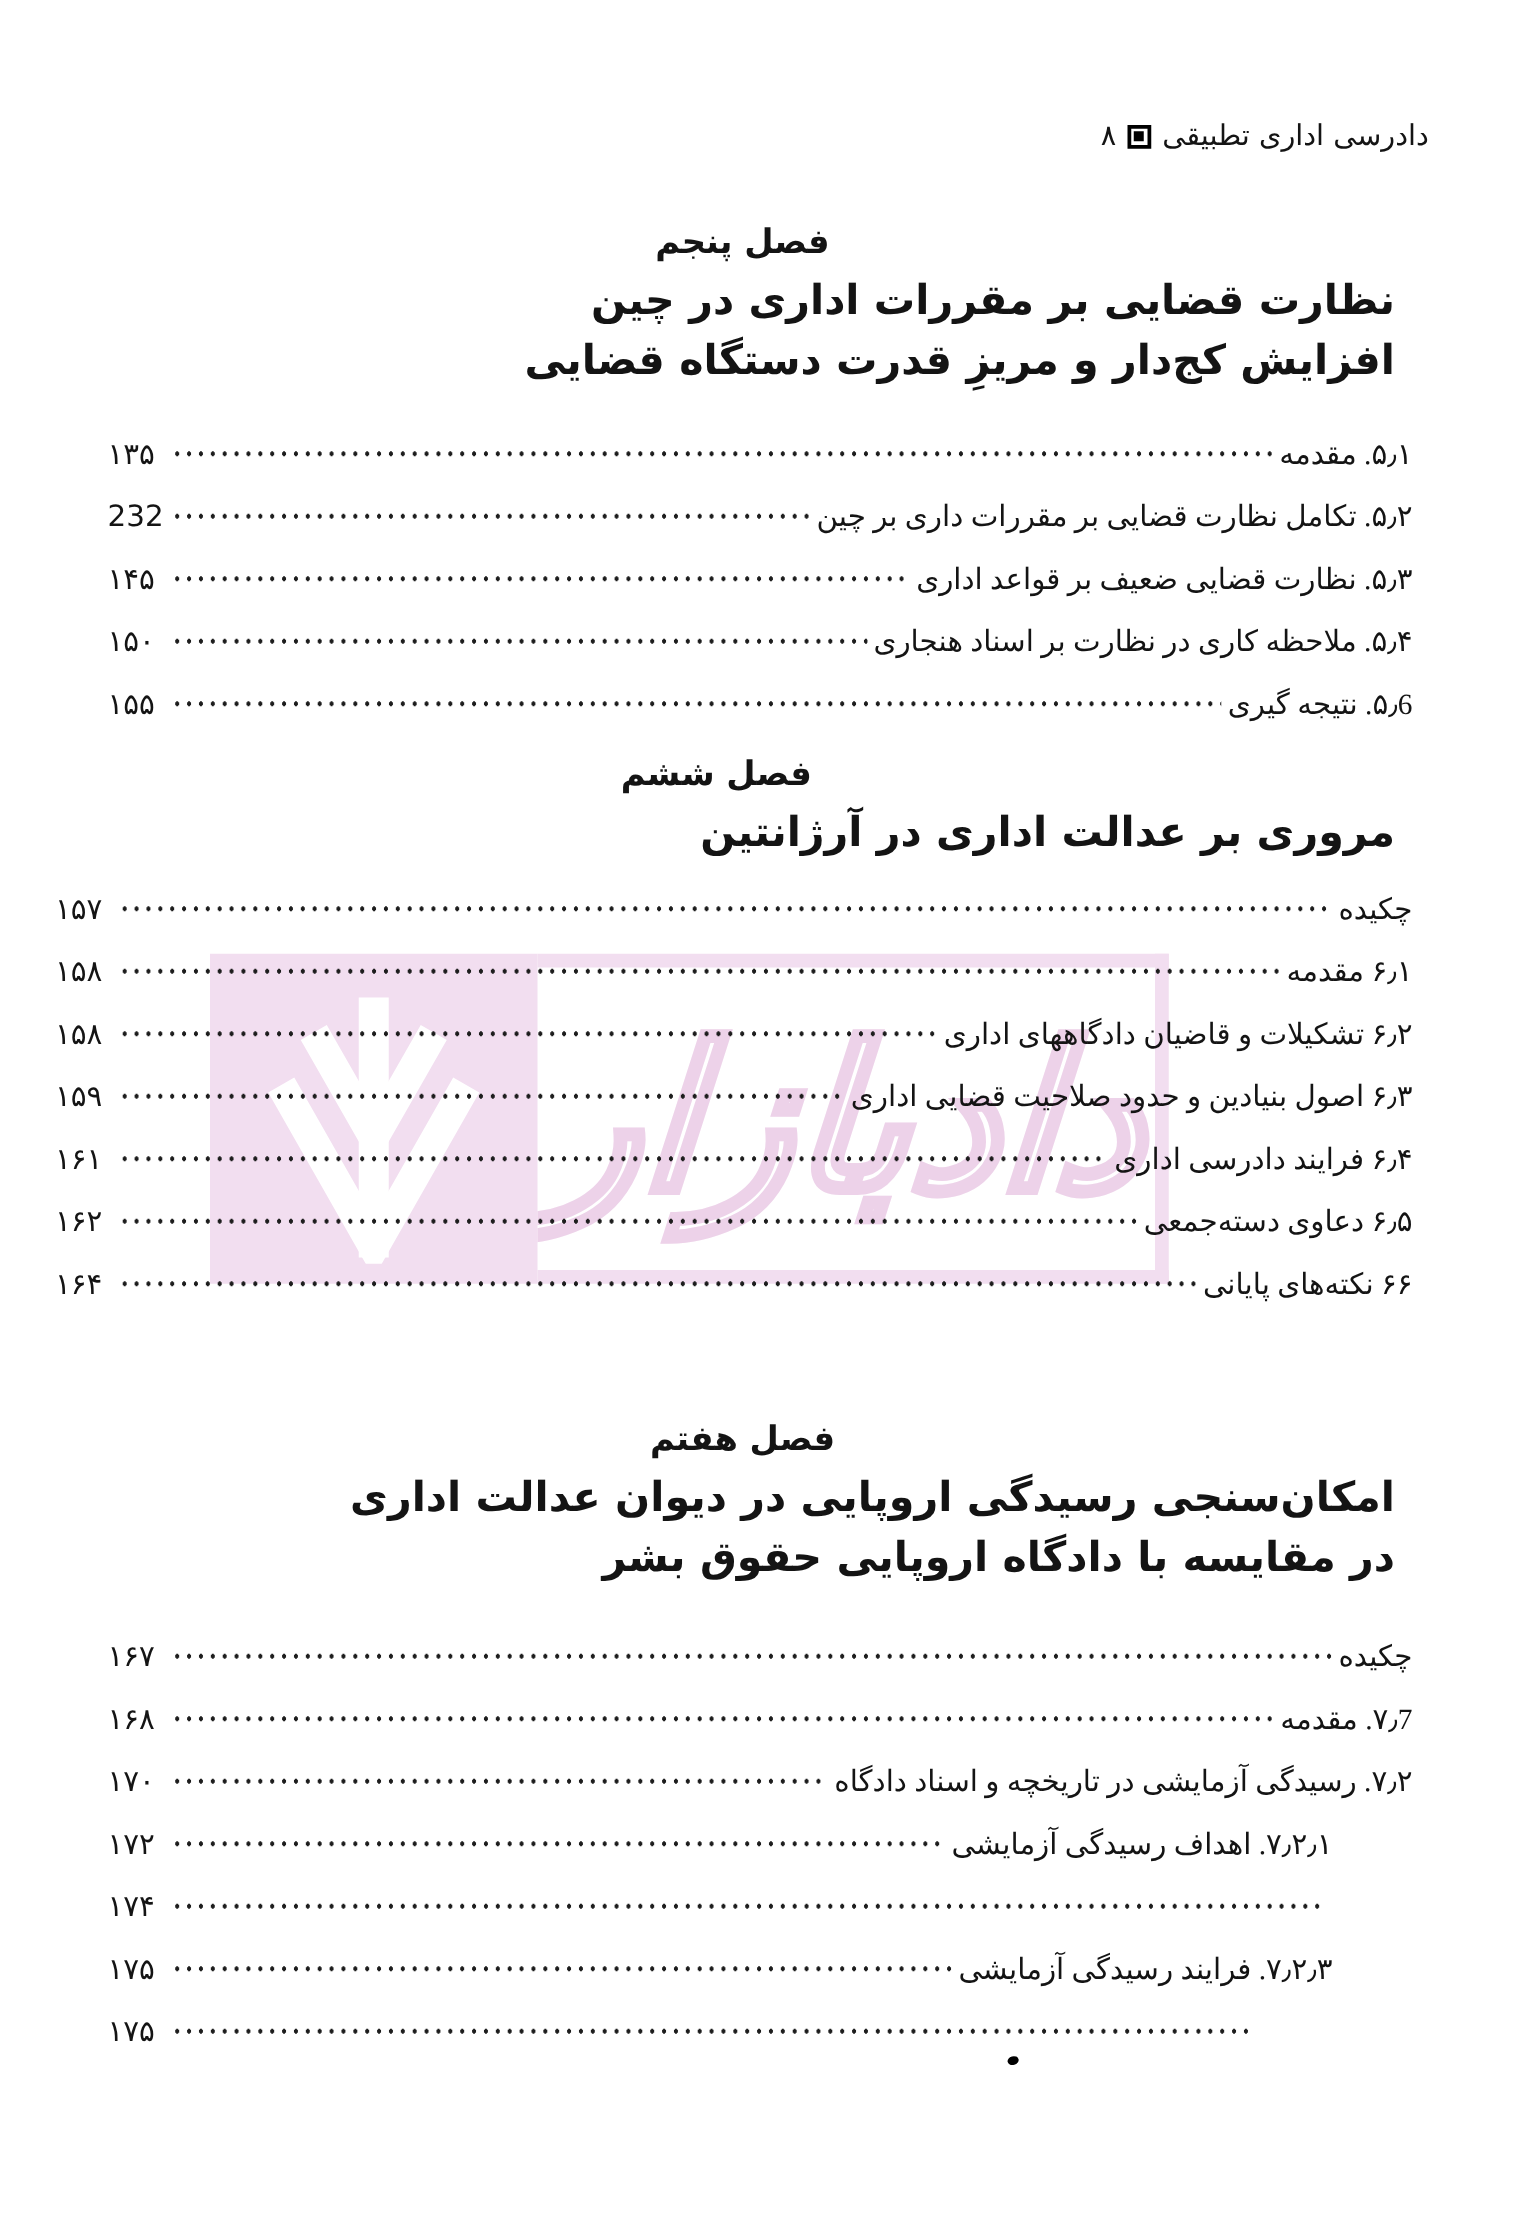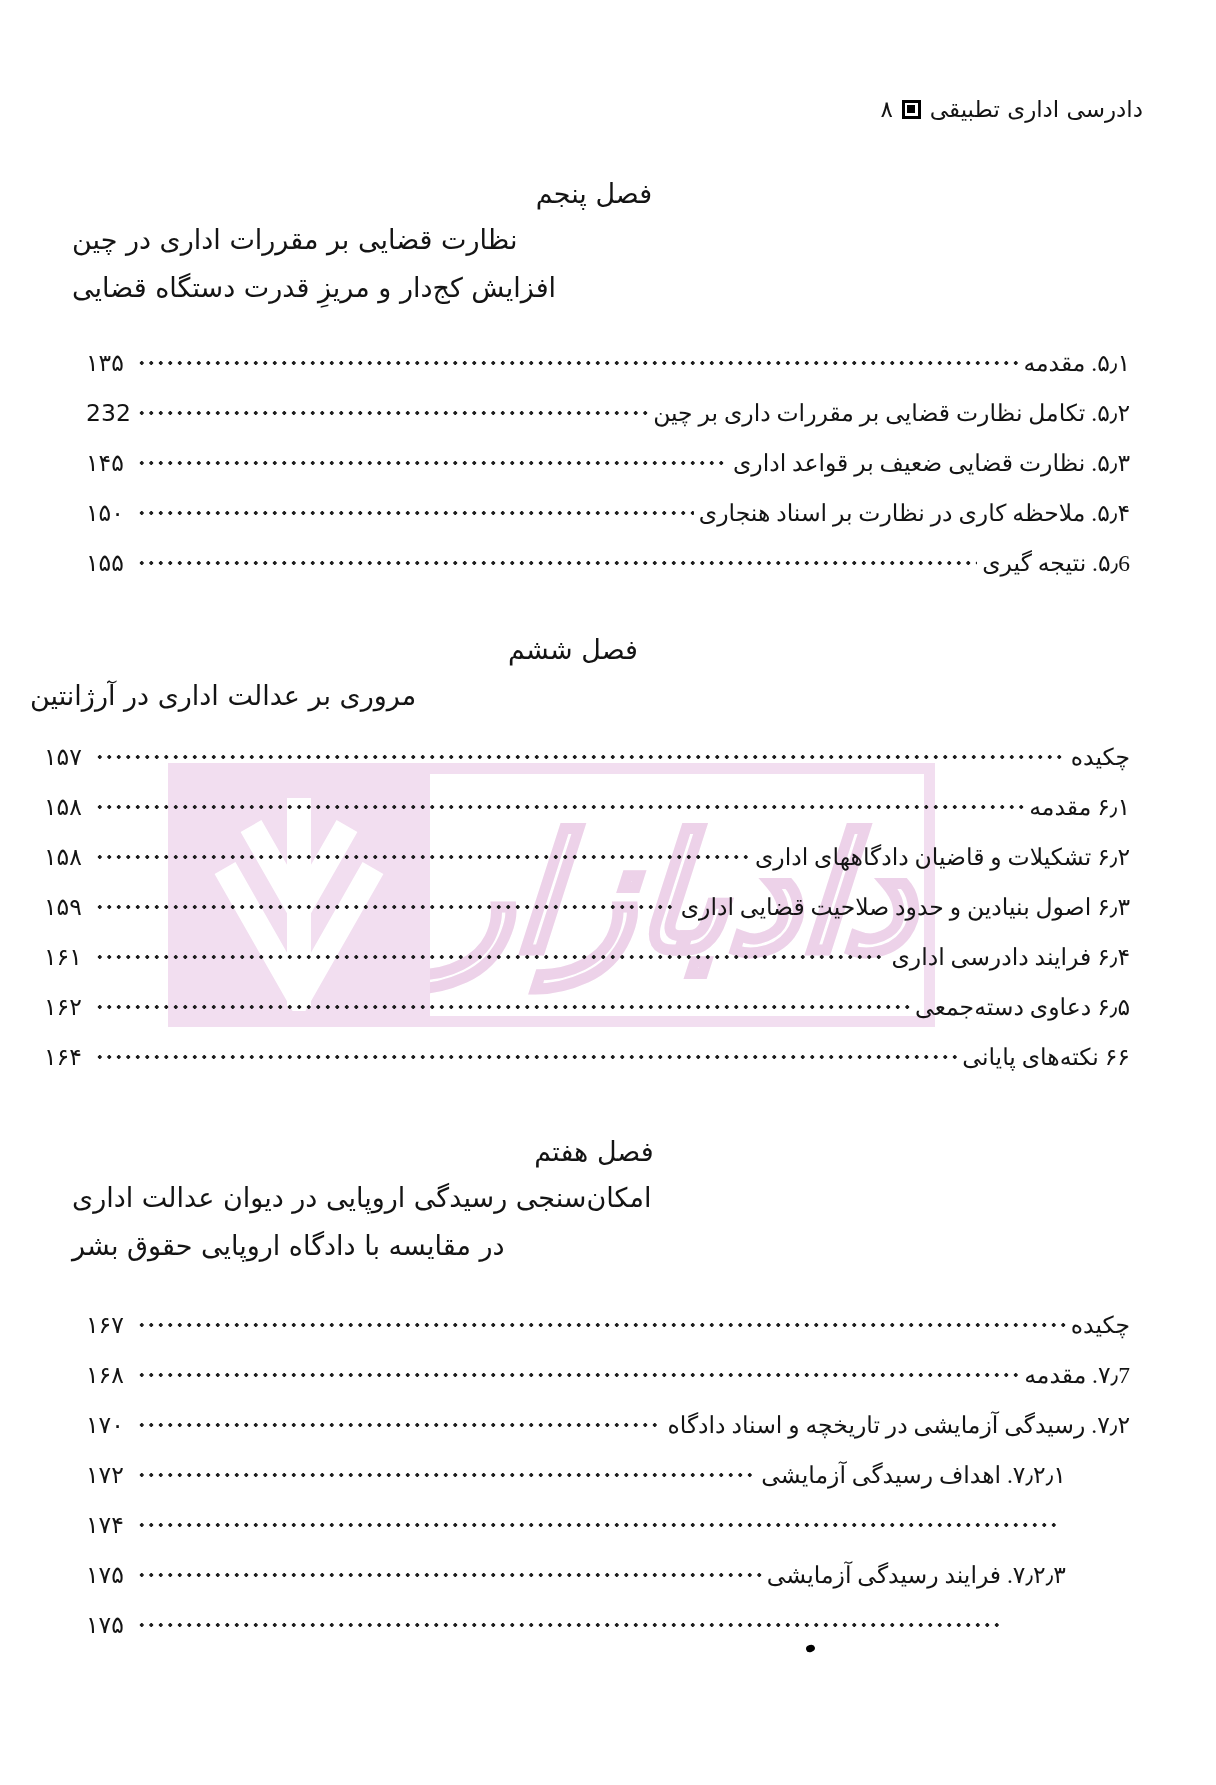--- a/index.html
+++ b/index.html
@@ -36,24 +36,24 @@
   }
   .wm-word{
     font-size:160px;font-weight:bold;font-style:italic;line-height:1;
     color:transparent;-webkit-text-stroke:6px #edd2e9;
     transform:skewX(-4deg);white-space:nowrap;
   }
 
   
   .sec{position:absolute;left:0;right:0;padding:0 86px;z-index:1;}
   .sec-5{top:172px;}
-  .sec-6{top:628px;padding-left:44px;}
+  .sec-6{top:598px;padding-left:44px;}
   .sec-7{top:1130px;}
-  .ch-head{margin:0;text-align:center;font-size:27px;line-height:44px;font-weight:normal;transform:translateX(-14px);}
-  .ch-title{margin:0;text-align:left;font-size:27px;line-height:48px;font-weight:normal;transform:translateX(-14px);}
+  .ch-head{margin:0;text-align:center;font-size:27px;line-height:44px;font-weight:bold;transform:translateX(-14px);}
+  .ch-title{margin:0;text-align:right;font-size:33px;line-height:48px;font-weight:bold;transform:translateX(-14px);}
 
   .rows{display:block;}
   .rows-5{margin-top:26px;}
   .rows-6{margin-top:12px;}
   .rows-7{margin-top:30px;}
   .row{
     display:flex;direction:rtl;align-items:center;
     height:50px;font-size:23.5px;white-space:nowrap;box-sizing:border-box;
   }
   .lbl{flex:none;font-family:Liberation Serif, serif;}

